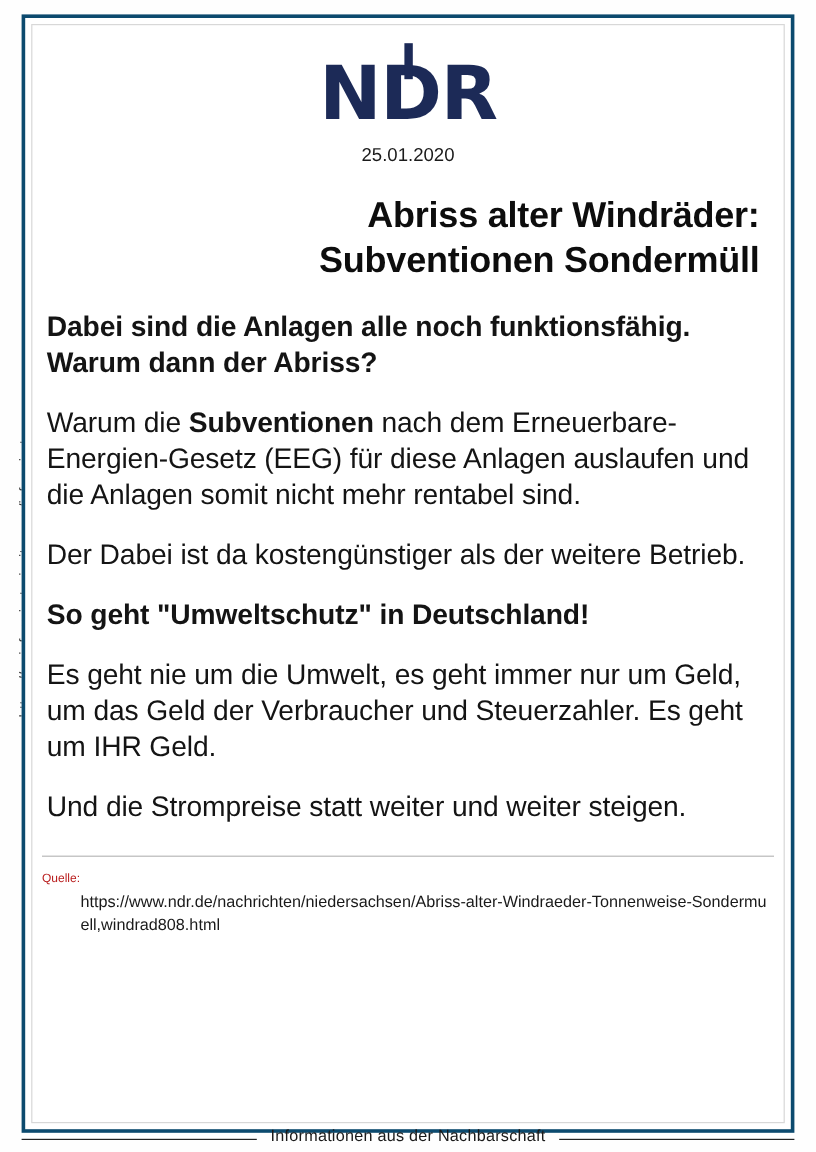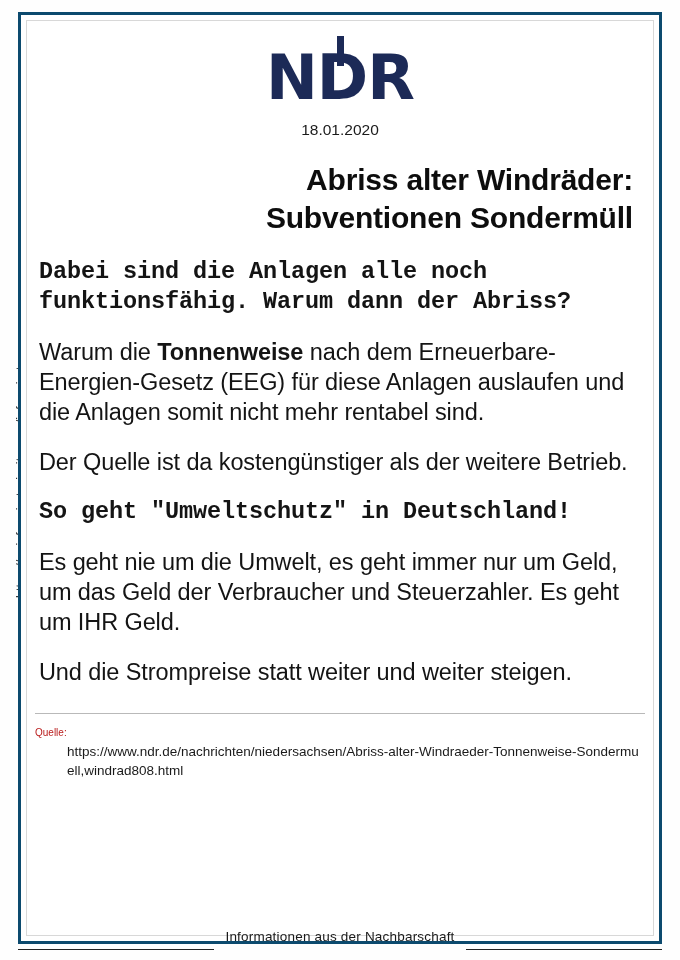--- a/index.html
+++ b/index.html
@@ -37,21 +37,21 @@
     color: #1a1a1a;
     line-height: 13px;
     display: block;
     margin-top: -3px;
     letter-spacing: 0.2px;
   }
 
   
   .bottom-strip {
     position: absolute;
-    bottom: 15px;
+    bottom: 4px;
     left: 0;
     width: 680px;
     text-align: center;
   }
   .bottom-strip .txt {
     font-size: 13.5px;
     color: #1a1a1a;
     letter-spacing: 0.2px;
   }
   .bottom-rule-left, .bottom-rule-right {
@@ -160,21 +160,20 @@
 
   p.para {
     font-size: 23.5px;
     line-height: 30px;
     margin: 20px 0 0 0;
     color: #141414;
     letter-spacing: -0.1px;
   }
   p.para.bold {
     font-weight: bold;
-    font-family: Liberation Mono, monospace;
   }
   p.para b {
     font-weight: bold;
   }
 
   .divider {
     margin: 26px 2px 0 2px;
     height: 1px;
     background: #b9b9b9;
   }
@@ -209,33 +208,33 @@
     <div class="frame-inner"></div>
 
     <div class="content">
 
       <div class="logo-wrap">
         <div class="ndr-logo">
           <div class="ndr-bar"></div>
           <div class="ndr-text">NDR</div>
         </div>
       </div>
-      <div class="ndr-date">18.01.2020</div>
+      <div class="ndr-date">25.01.2020</div>
 
       <h1 class="headline">
         <span>Abriss alter Windräder:</span><br>
         <span>Subventionen Sondermüll</span>
       </h1>
 
       <div class="body-block">
         <p class="para bold">Dabei sind die Anlagen alle noch funktionsfähig. Warum dann der Abriss?</p>
 
-        <p class="para"><span>Warum die </span><b>Tonnenweise</b><span> nach dem Erneuerbare-Energien-Gesetz (EEG) für diese Anlagen auslaufen und die Anlagen somit nicht mehr rentabel sind.</span></p>
-
-        <p class="para">Der Quelle ist da kostengünstiger als der weitere Betrieb.</p>
+        <p class="para"><span>Warum die </span><b>Subventionen</b><span> nach dem Erneuerbare-Energien-Gesetz (EEG) für diese Anlagen auslaufen und die Anlagen somit nicht mehr rentabel sind.</span></p>
+
+        <p class="para">Der Dabei ist da kostengünstiger als der weitere Betrieb.</p>
 
         <p class="para bold">So geht "Umweltschutz" in Deutschland!</p>
 
         <p class="para">Es geht nie um die Umwelt, es geht immer nur um Geld, um das Geld der Verbraucher und Steuerzahler. Es geht um IHR Geld.</p>
 
         <p class="para">Und die Strompreise statt weiter und weiter steigen.</p>
       </div>
 
       <div class="divider"></div>
 

